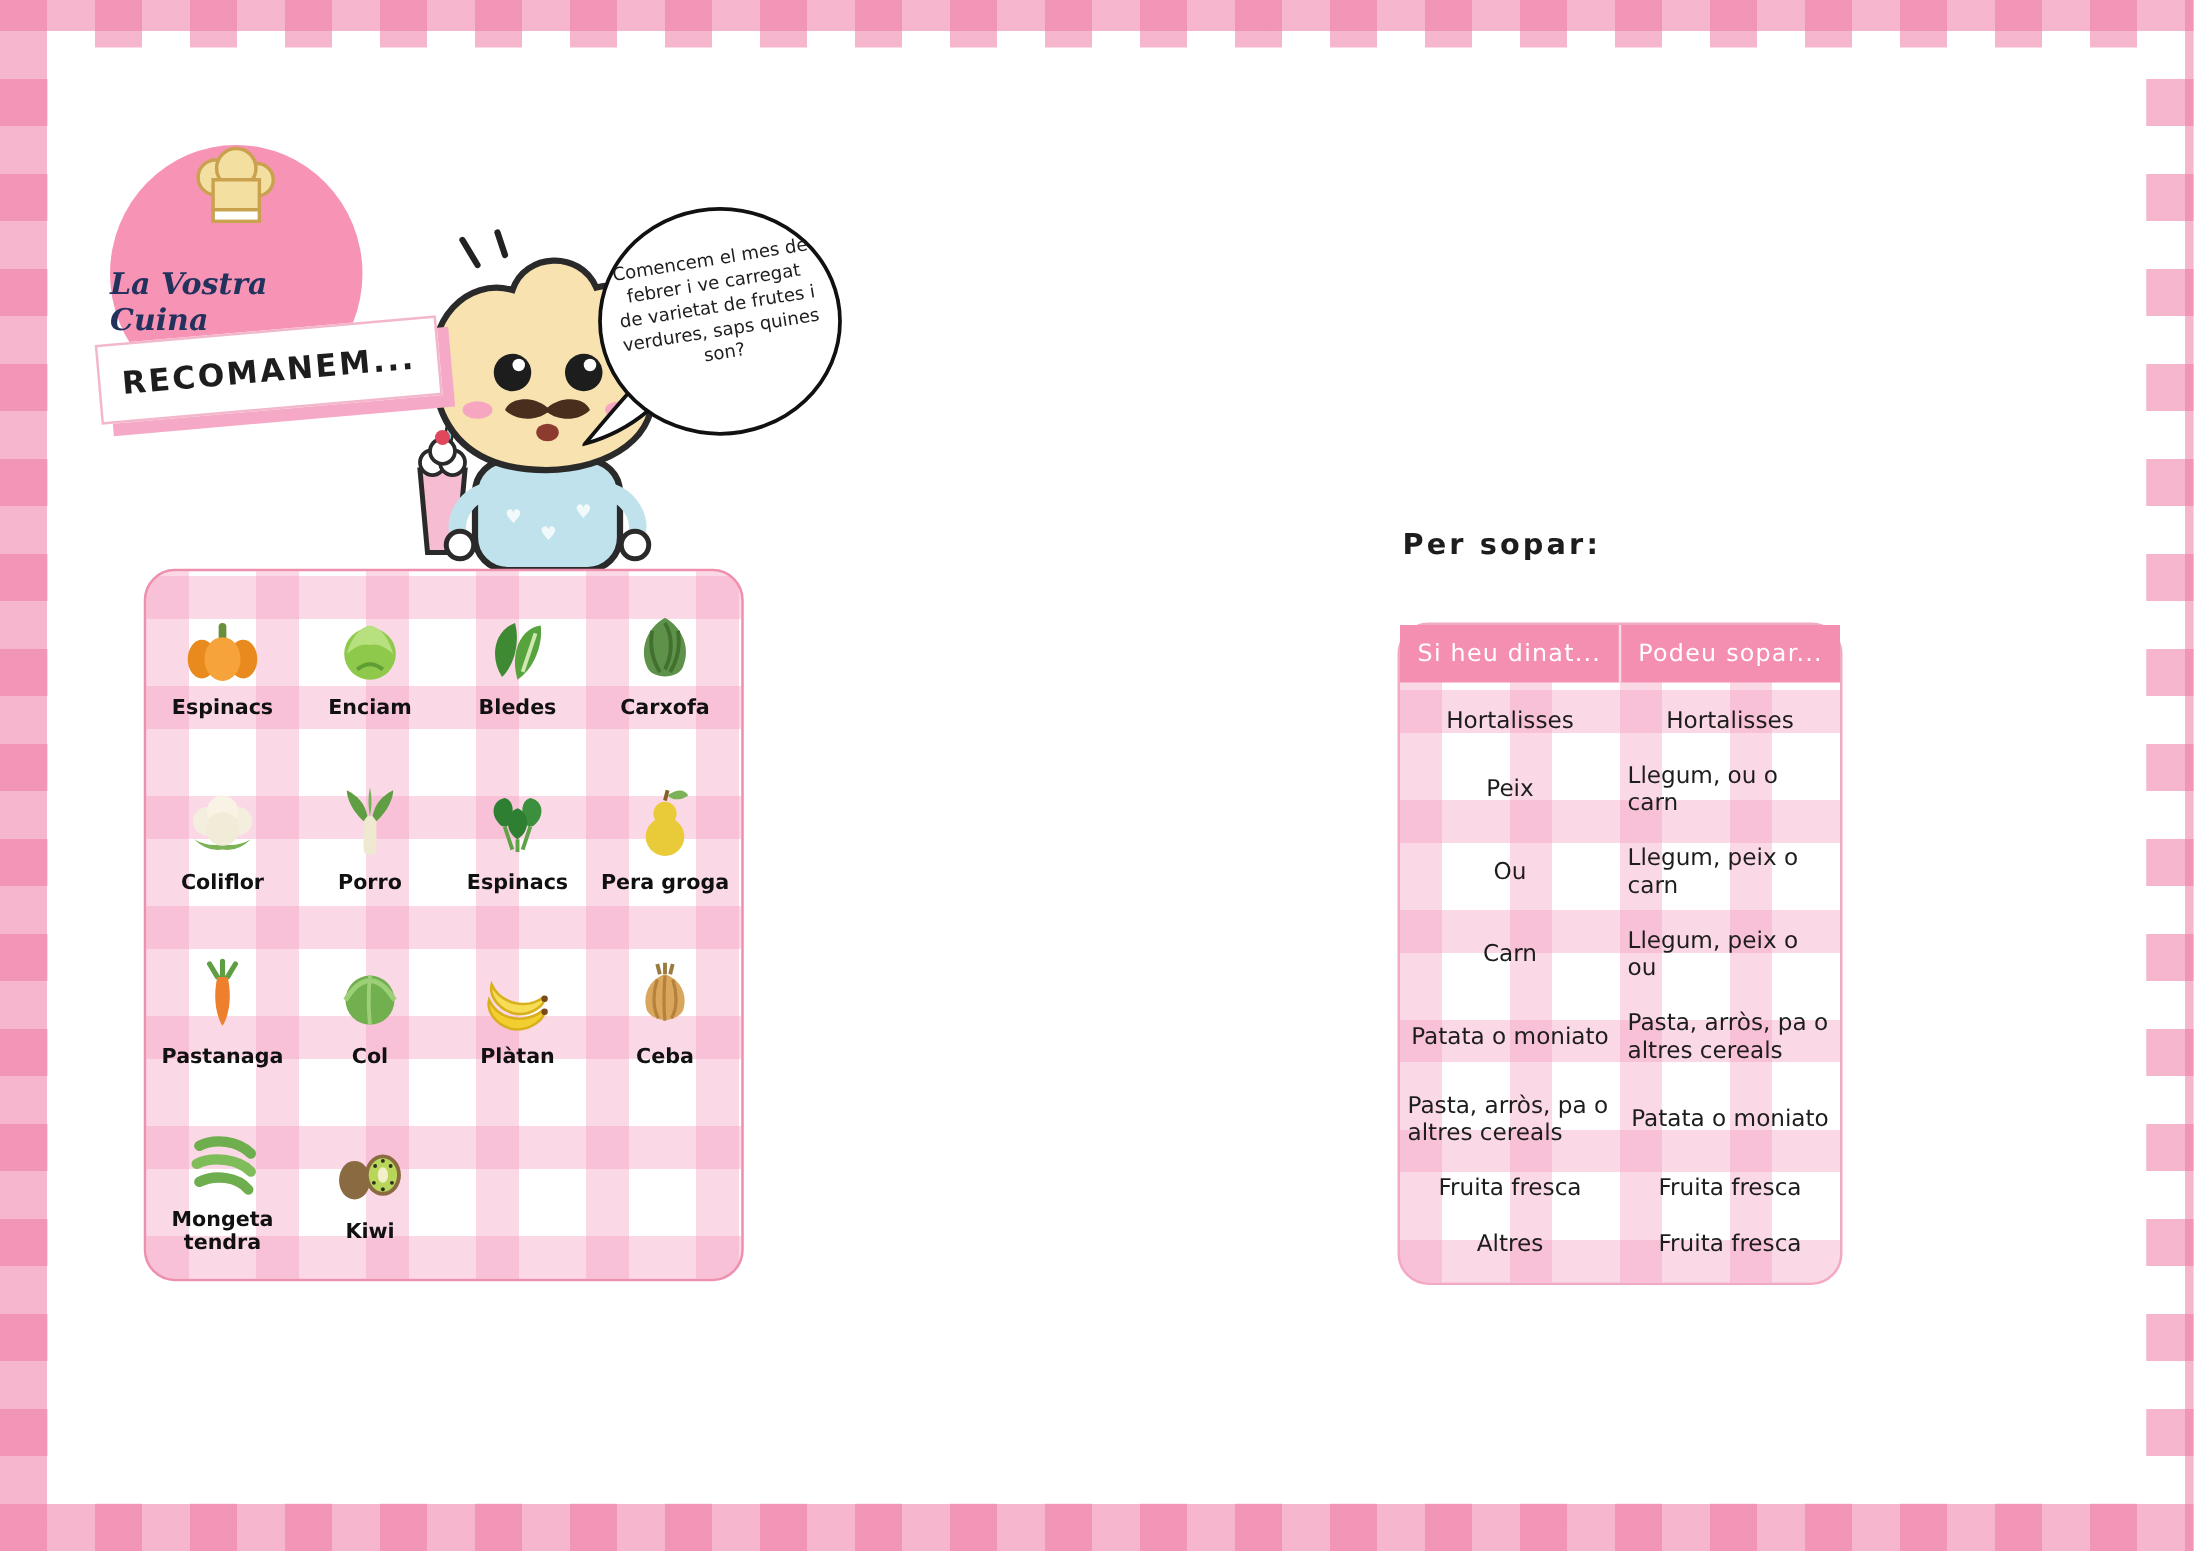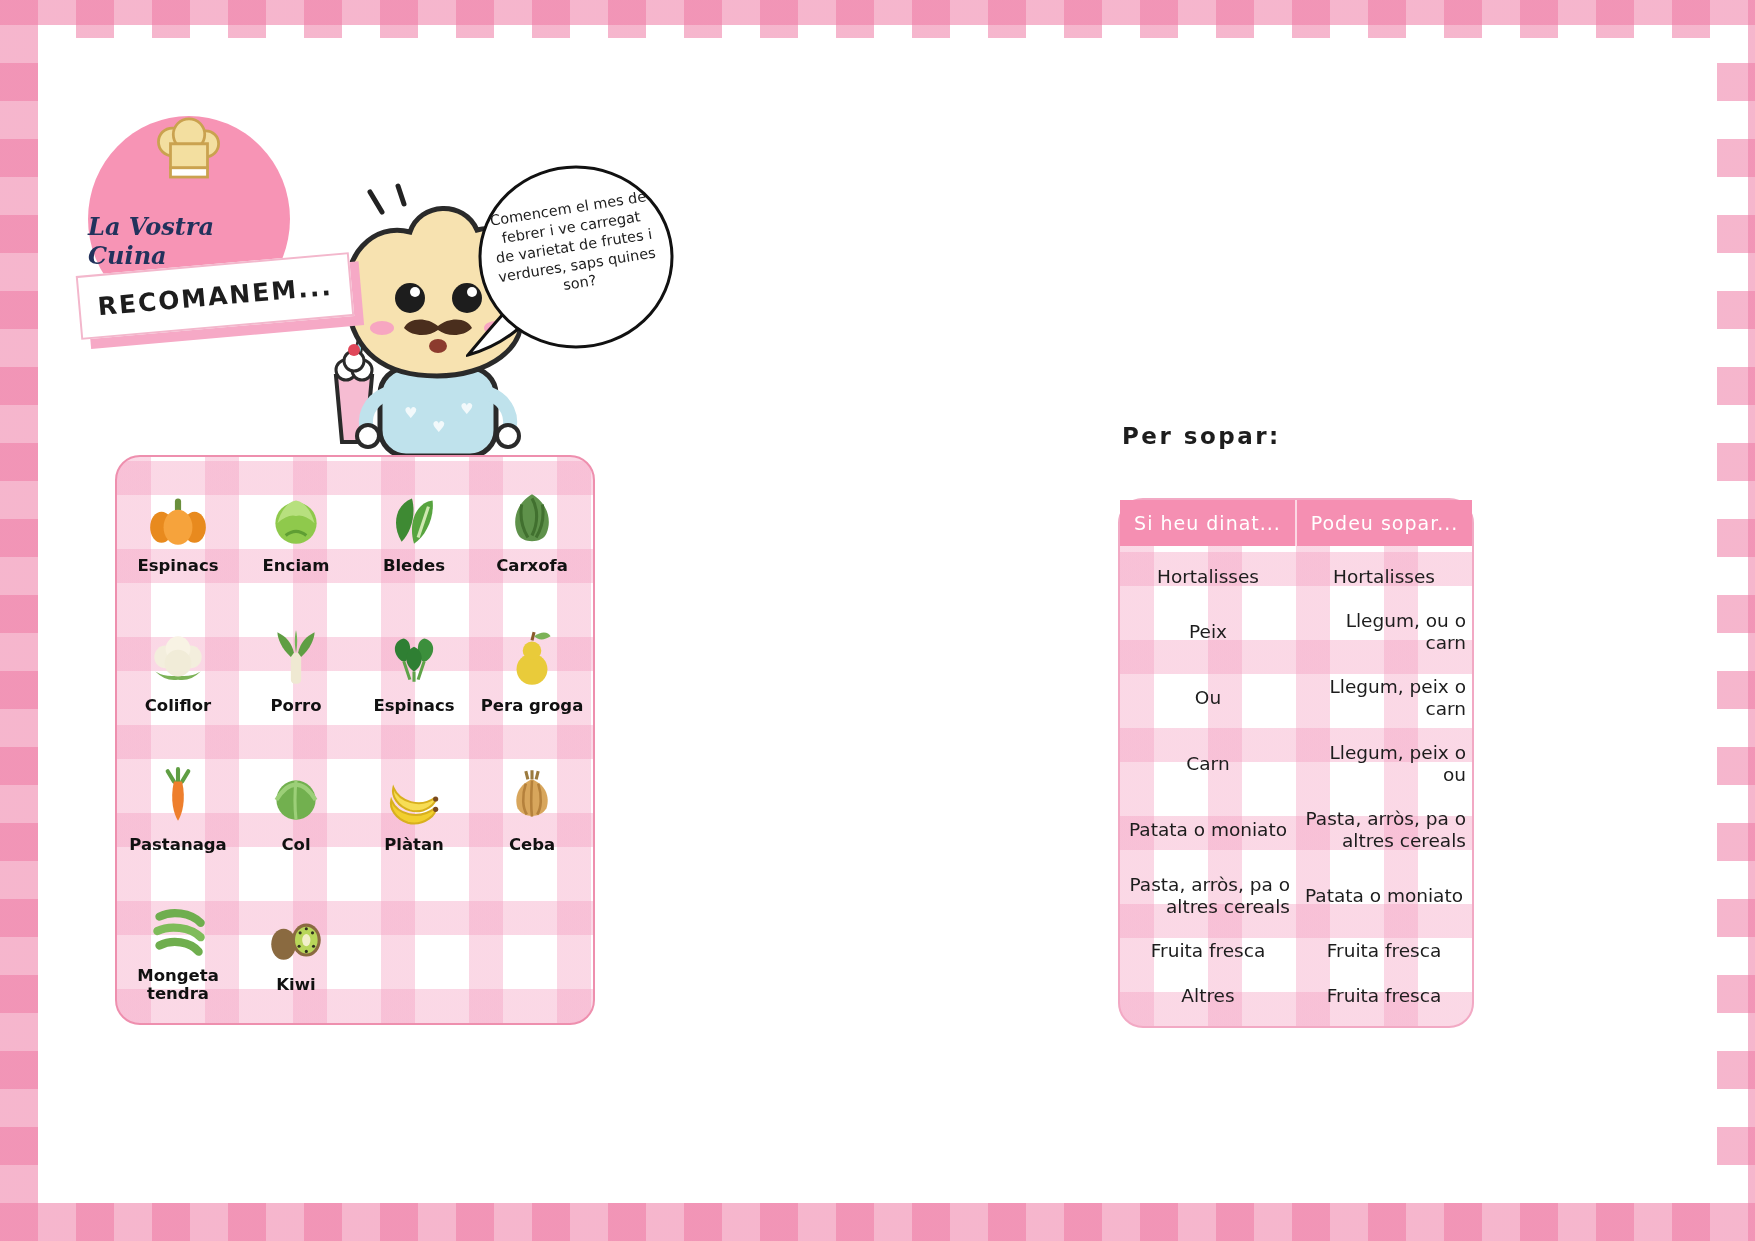--- a/index.html
+++ b/index.html
@@ -58,21 +58,21 @@
 
   .sopar-title{position:absolute;left:1122px;top:423px;font-size:23px;font-weight:bold;letter-spacing:2.5px;z-index:2;}
 
   .sopar{position:absolute;left:1118px;top:498px;width:356px;height:530px;border:2px solid #f2a9c4;
     box-sizing:border-box;z-index:2;display:flex;flex-direction:column;}
   .sopar-head{display:flex;background:#f58fb2;color:#fff;flex:0 0 auto;}
   .sopar-head div{flex:1;text-align:center;padding:12px 4px;font-size:19px;letter-spacing:1px;}
   .sopar-head div + div{border-left:2px solid rgba(255,255,255,.65);}
   .sopar-body{flex:1;display:flex;flex-direction:column;justify-content:space-evenly;padding:4px 0;}
   .srow{display:flex;}
-  .srow div{flex:1;text-align:right;padding:8px 6px;font-size:18.5px;line-height:1.15;
+  .srow div{flex:1;text-align:left;padding:8px 6px;font-size:18.5px;line-height:1.15;
     display:flex;align-items:center;justify-content:center;color:#1d1d1d;}
 </style>
 </head>
 <body>
 
 <div class="canvas">
   <div class="page"></div>
 
   <div class="logo-circle">
     <svg width="96" height="74" viewBox="0 0 100 80">

